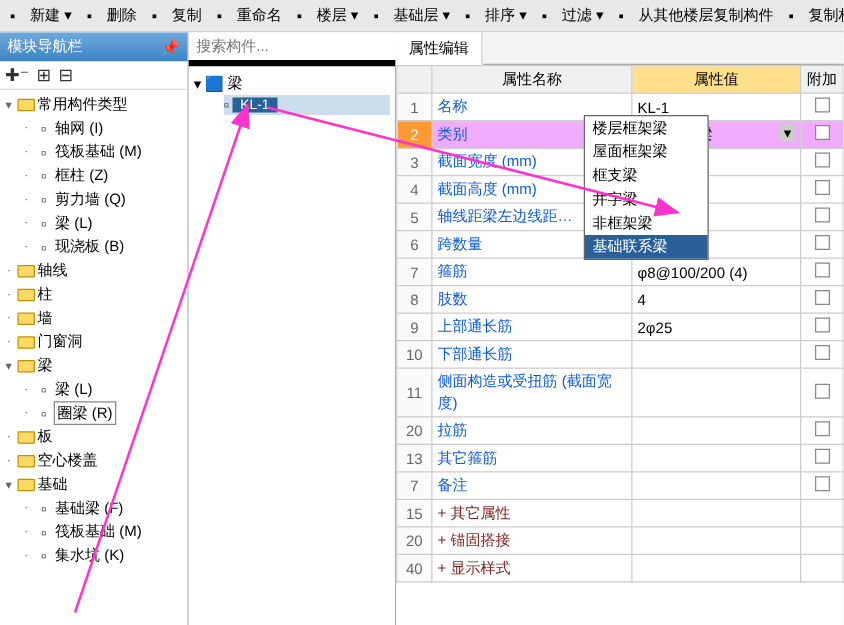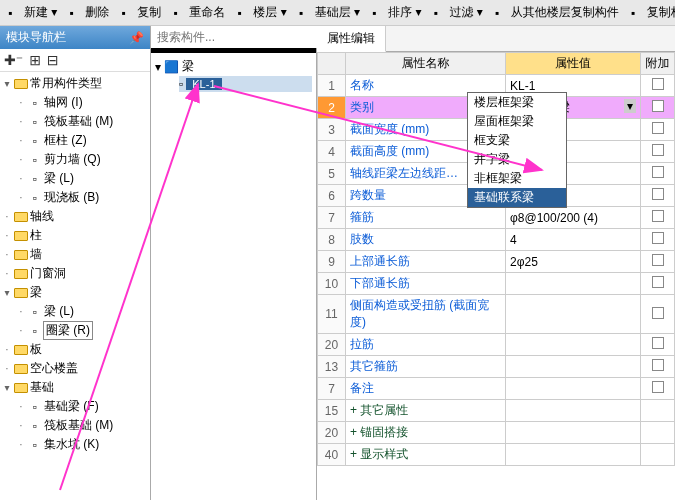--- a/index.html
+++ b/index.html
@@ -40,21 +40,21 @@
 .right-tab { padding: 4px 10px; border-right: 1px solid #ccc; cursor: pointer; }
 .right-tab.active { background: #fff; border-bottom: 1px solid #fff; margin-bottom: -1px; }
 
 .prop-table { flex: 1; overflow: auto; }
 table { border-collapse: collapse; width: 100%; }
 th, td { border: 1px solid #ccc; padding: 2px 4px; height: 20px; }
 th { background: #f0f0f0; font-weight: normal; }
 th.val { background: #ffe08a; }
 td.num { width: 28px; text-align: center; background: #fafafa; color: #666; }
 td.name { color: #0b5cd7; width: 160px; }
-td.gray { color: #14532d; }
+td.gray { color: #7f1d1d; }
 tr.selrow td.num { background: #ff9933; color: #fff; }
 tr.selrow td { background: #f0abfc; }
 td.attach { width: 34px; text-align: center; }
 td.attach .chk { display: inline-block; width: 12px; height: 12px; border: 1px solid #888; background: #fff; }
 
 .dropdown-pop { position: absolute; background: #fff; border: 1px solid #666; z-index: 20; font-size: 12px; }
 .dropdown-pop div { padding: 1px 6px; cursor: pointer; white-space: nowrap; }
 .dropdown-pop div.selopt { background: #2a6099; color: #fff; }
 
 svg.arrow { position: absolute; pointer-events: none; z-index: 30; top:0; left:0; }

